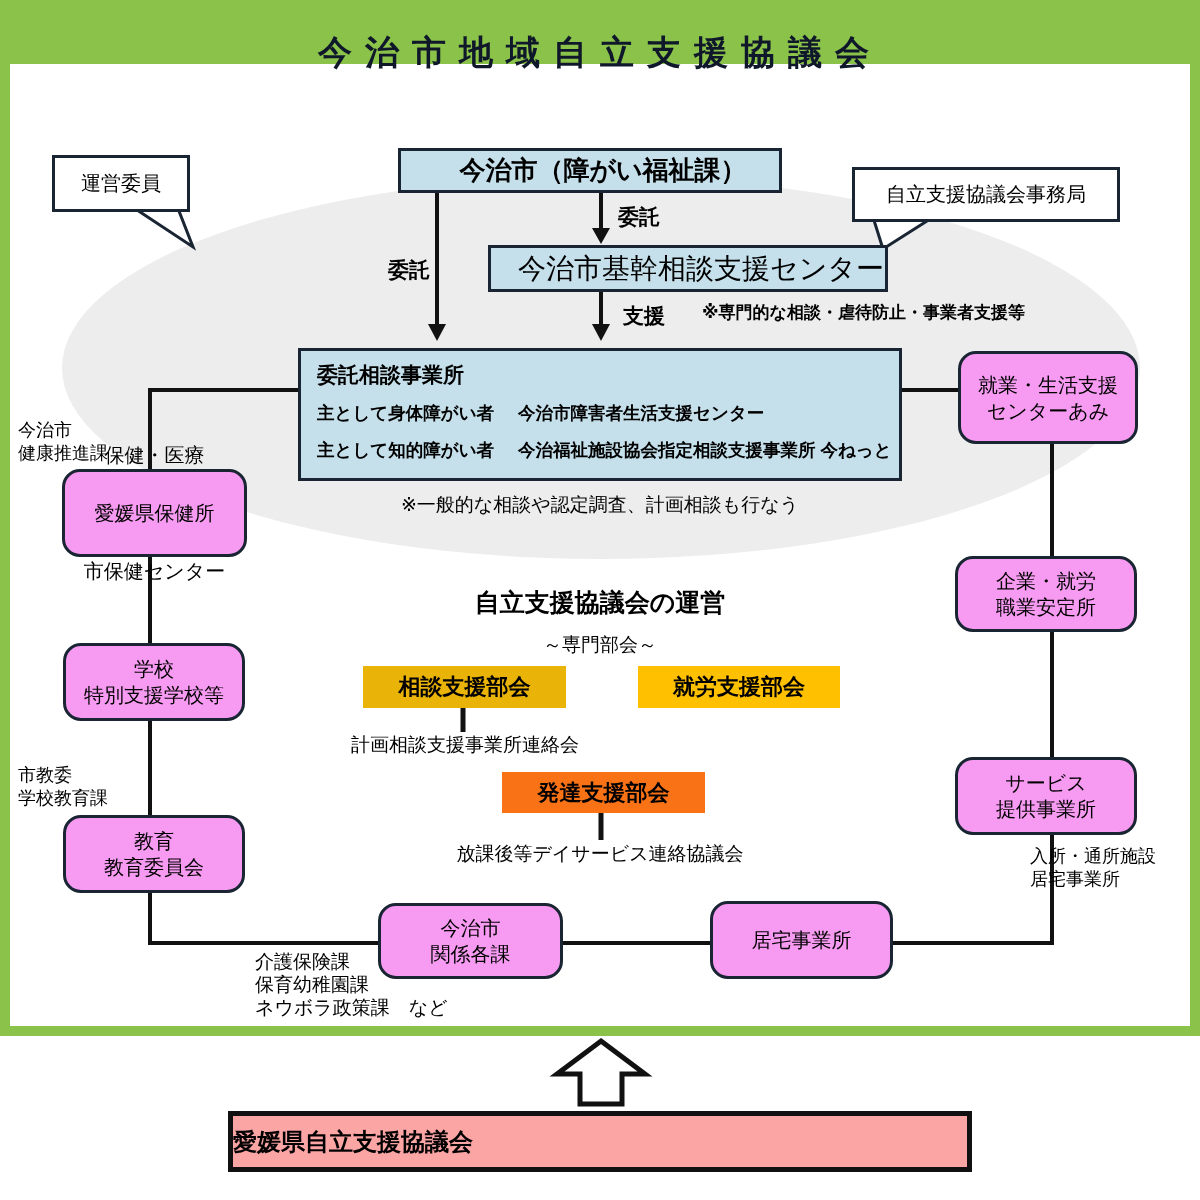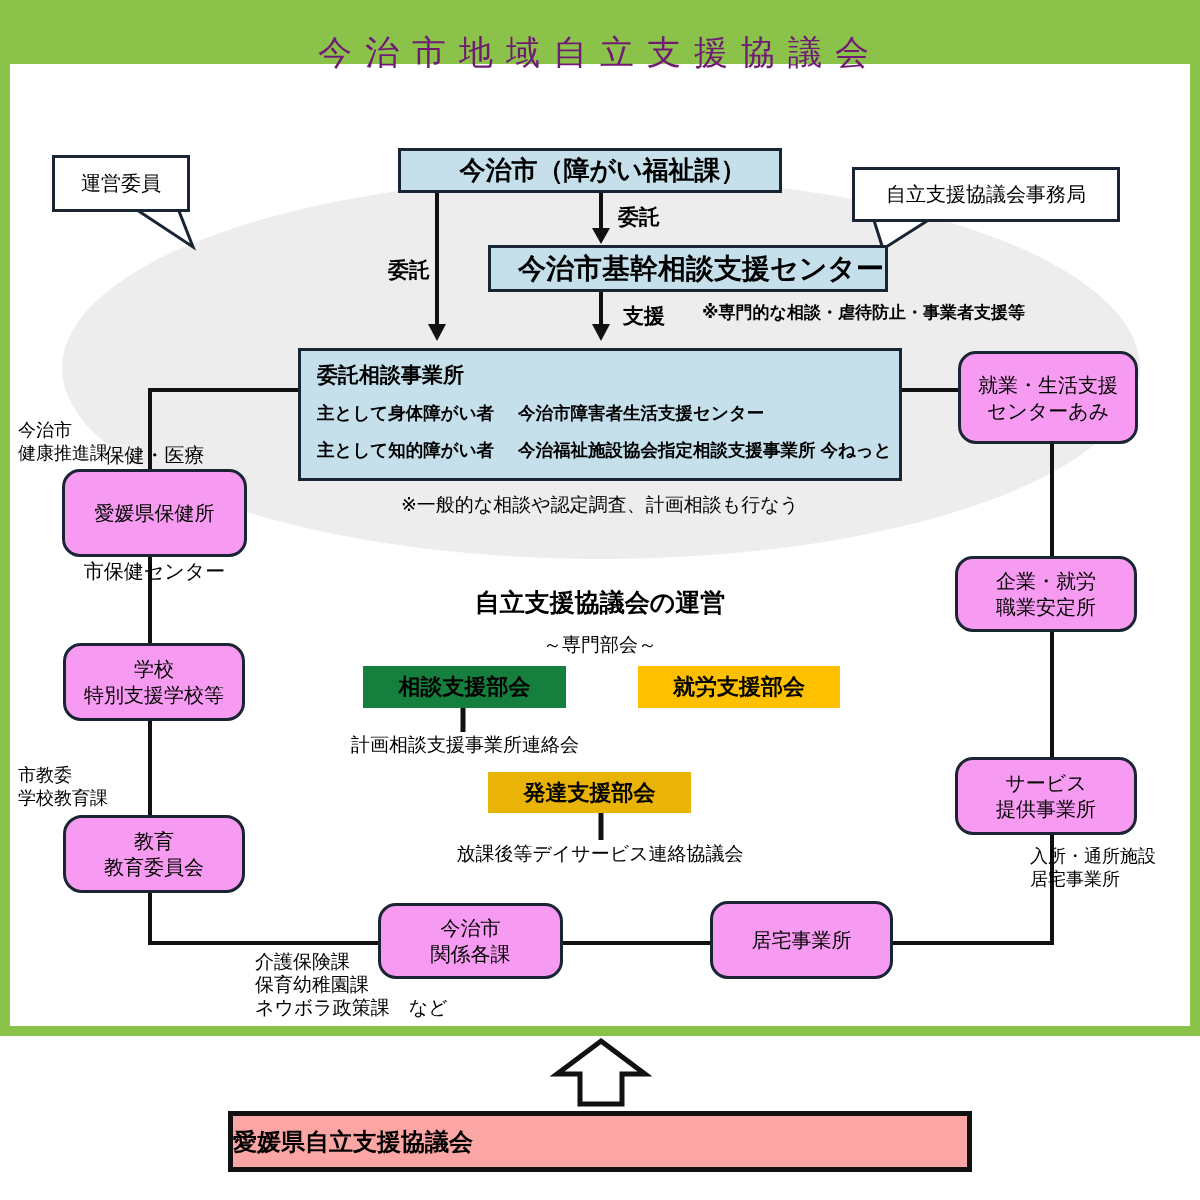--- a/index.html
+++ b/index.html
@@ -7,21 +7,21 @@
     width:1200px;height:1200px;position:relative;background:#ffffff;
     font-family:"Liberation Sans","DejaVu Sans",sans-serif;color:#000;
     overflow:hidden;-webkit-font-smoothing:antialiased;
   }
   
   .header{
     position:absolute;left:0;top:0;width:1200px;height:64px;background:#8BC34A;
     display:flex;align-items:center;justify-content:center;z-index:4;
   }
   .header .title{
-    font-size:34px;font-weight:normal;letter-spacing:13px;color:#701a75;white-space:nowrap;margin-top:42px;
+    font-size:34px;font-weight:bold;letter-spacing:13px;color:#0f172a;white-space:nowrap;margin-top:42px;
   }
   .frame{
     position:absolute;left:0;top:64px;width:1200px;height:972px;box-sizing:border-box;
     border-left:10px solid #8BC34A;border-right:10px solid #8BC34A;border-bottom:10px solid #8BC34A;
     z-index:3;pointer-events:none;
   }
   
   .ellipse{
     position:absolute;left:62px;top:177px;width:1078px;height:382px;border-radius:50%;
     background:#EDEDED;z-index:0;
@@ -102,21 +102,21 @@
   <polygon points="601,1041 645,1074 622,1074 622,1104 580,1104 580,1074 557,1074" fill="#fff" stroke="#111" stroke-width="5" stroke-linejoin="miter"></polygon>
 </svg>
 
 <div class="abs bluebox" style="left:398px;top:148px;width:384px;height:45px;font-size:26px;font-weight:600;">
   <span>今治市（障がい福祉課）</span>
 </div>
 
 <div class="flowlbl" style="left:618px;top:203px;">委託</div>
 <div class="flowlbl" style="left:388px;top:256px;">委託</div>
 
-<div class="abs bluebox" style="left:488px;top:245px;width:400px;height:47px;font-size:28px;font-weight:700;">
+<div class="abs bluebox" style="left:488px;top:245px;width:400px;height:47px;font-size:28px;font-weight:400;">
   <span>今治市基幹相談支援センター</span>
 </div>
 
 <div class="flowlbl" style="left:623px;top:302px;">支援</div>
 <div class="notetxt" style="left:702px;top:301px;">※専門的な相談・虐待防止・事業者支援等</div>
 
 <div class="abs callout" style="left:52px;top:155px;width:138px;height:57px;">
   <span>運営委員</span>
 </div>
 <div class="abs callout" style="left:852px;top:167px;width:268px;height:55px;">
@@ -148,21 +148,21 @@
 </div>
 <div class="abs pbox" style="left:62px;top:469px;width:185px;height:88px;gap:32px;">
   <span>保健・医療</span>
   <span>愛媛県保健所</span>
   <span>市保健センター</span>
 </div>
 <div class="abs pbox" style="left:63px;top:643px;width:182px;height:78px;">
   <span>学校</span>
   <span>特別支援学校等</span>
 </div>
-<div class="abs pbox" style="left:63px;top:815px;width:182px;height:78px;border-radius:19px;">
+<div class="abs pbox" style="left:63px;top:815px;width:182px;height:78px;">
   <span>教育</span>
   <span>教育委員会</span>
 </div>
 <div class="abs pbox" style="left:378px;top:903px;width:185px;height:76px;">
   <span>今治市</span>
   <span>関係各課</span>
 </div>
 <div class="abs pbox" style="left:710px;top:901px;width:183px;height:78px;">
   <span>居宅事業所</span>
 </div>
@@ -181,28 +181,28 @@
 </div>
 <div class="lbl" style="left:255px;top:950px;font-size:19px;">
   <div>介護保険課</div>
   <div>保育幼稚園課</div>
   <div>ネウボラ政策課　など</div>
 </div>
 
 <div class="ops-heading">自立支援協議会の運営</div>
 <div class="ops-sub">～専門部会～</div>
 
-<div class="bukai" style="left:363px;top:666px;width:203px;background:#15803d;">
+<div class="bukai" style="left:363px;top:666px;width:203px;background:#eab308;">
   <span>相談支援部会</span>
 </div>
 <div class="bukai" style="left:638px;top:666px;width:202px;background:#FFC000;">
   <span>就労支援部会</span>
 </div>
 <div class="renraku" style="left:340px;top:732px;width:250px;">計画相談支援事業所連絡会</div>
 
-<div class="bukai" style="left:488px;top:772px;width:203px;height:41px;background:#eab308;">
+<div class="bukai" style="left:502px;top:772px;width:203px;height:41px;background:#f97316;">
   <span>発達支援部会</span>
 </div>
 <div class="renraku" style="left:450px;top:841px;width:300px;">放課後等デイサービス連絡協議会</div>
 
 <div class="ehime">
   <span>愛媛県自立支援協議会</span>
 </div>
 
 </body></html>

